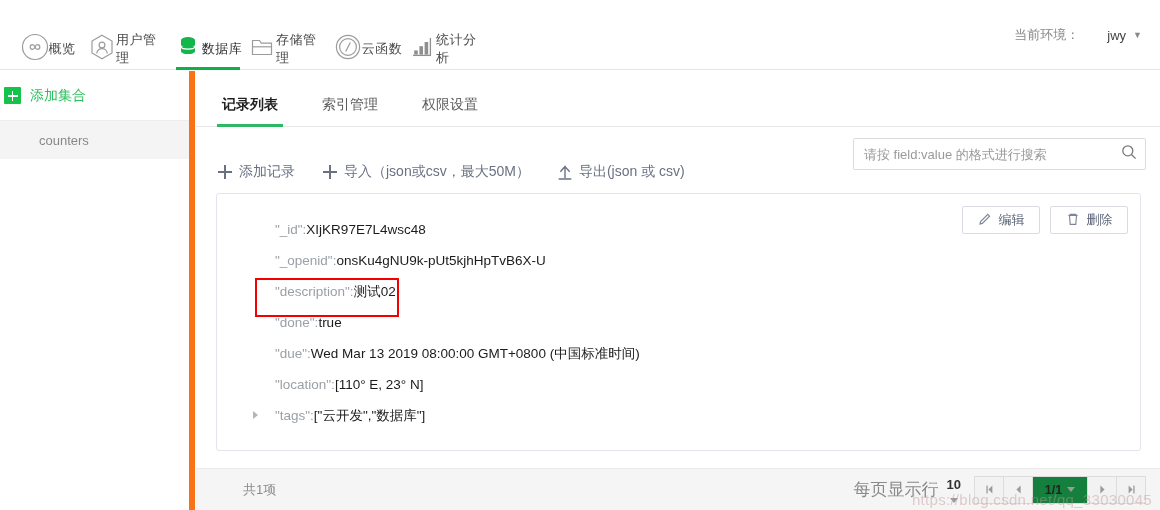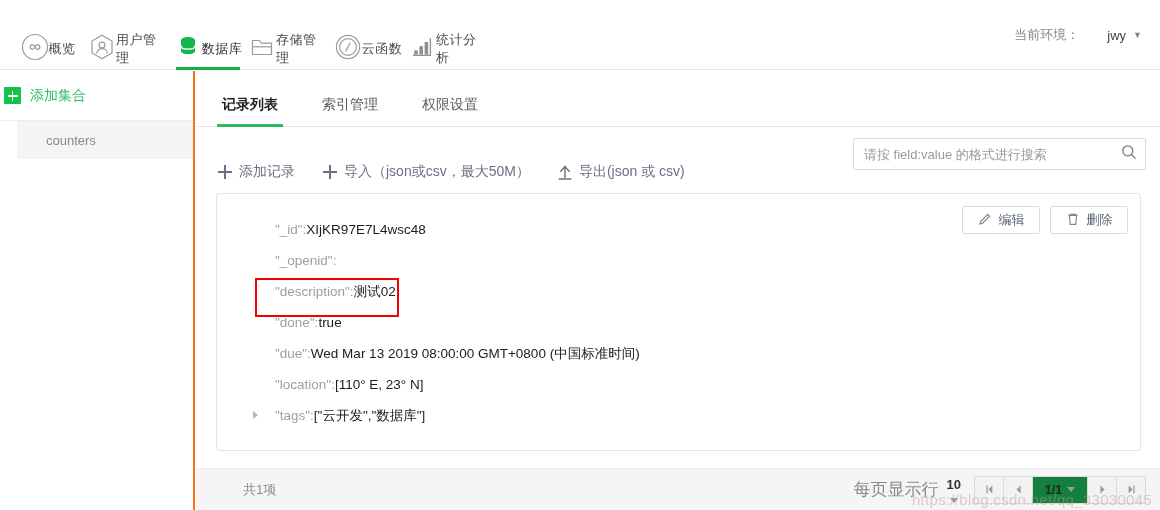--- a/index.html
+++ b/index.html
@@ -36,40 +36,40 @@
     position: absolute; right: 18px; top: 26px;
     font-size: 13px; color: #666; display: flex; align-items: center; gap: 4px;
   }
   .env .env-label { color: #888; }
   .env .env-value { color: #444; margin-left: 24px; }
   .env .caret { font-size: 9px; color:#888; margin-left:3px; }
 
   
   .sidebar {
     position: absolute; left: 0; top: 71px; width: 195px; height: 439px;
-    background: #fff; border-right: 2px solid #f97316;
+    background: #fff; border-right: 6px solid #f97316;
   }
   .add-collection {
     height: 50px; display: flex; align-items: center; gap: 9px;
     padding-left: 4px; border-bottom: 1px solid #ededed; cursor: pointer;
   }
   .plus-box {
     width: 17px; height: 17px; background: #16c34a; position: relative;
     border-radius: 1px; flex: 0 0 auto;
   }
   .plus-box::before, .plus-box::after {
     content: ""; position: absolute; background: #fff;
   }
   .plus-box::before { left: 3.5px; right: 3.5px; top: 8px; height: 1.6px; }
   .plus-box::after { top: 3.5px; bottom: 3.5px; left: 7.7px; width: 1.6px; }
   .add-collection-label { font-size: 14px; color: #2bbf5c; }
 
   .coll-item {
-    height: 38px; display: flex; align-items: center; padding-left: 29px;
-    font-size: 13px; color: #888; background: #f4f4f4; cursor: pointer; margin-left: 17px;
+    height: 38px; display: flex; align-items: center; padding-left: 39px;
+    font-size: 13px; color: #888; background: #f4f4f4; cursor: pointer;
   }
 
   
   .main {
     position: absolute; left: 196px; top: 71px; width: 964px; height: 439px;
     background: #fff;
   }
   .tabs {
     height: 56px; display: flex; align-items: flex-end; padding-left: 24px;
     border-bottom: 1px solid #e8e8e8; background: #fff;
@@ -339,20 +339,21 @@
           </div>
         </div>
 
         <div class="field-list">
           <div class="field-row">
             <span class="field-key">"_id":</span>
             <span class="field-val">XIjKR97E7L4wsc48</span>
           </div>
           <div class="field-row">
             <span class="field-key">"_openid":</span>
+            <span class="field-val">onsKu4gNU9k-pUt5kjhHpTvB6X-U</span>
           </div>
           <div class="field-row">
             <span class="field-key">"description":</span>
             <span class="field-val">测试02</span>
           </div>
           <div class="field-row">
             <span class="field-key">"done":</span>
             <span class="field-val">true</span>
           </div>
           <div class="field-row">

